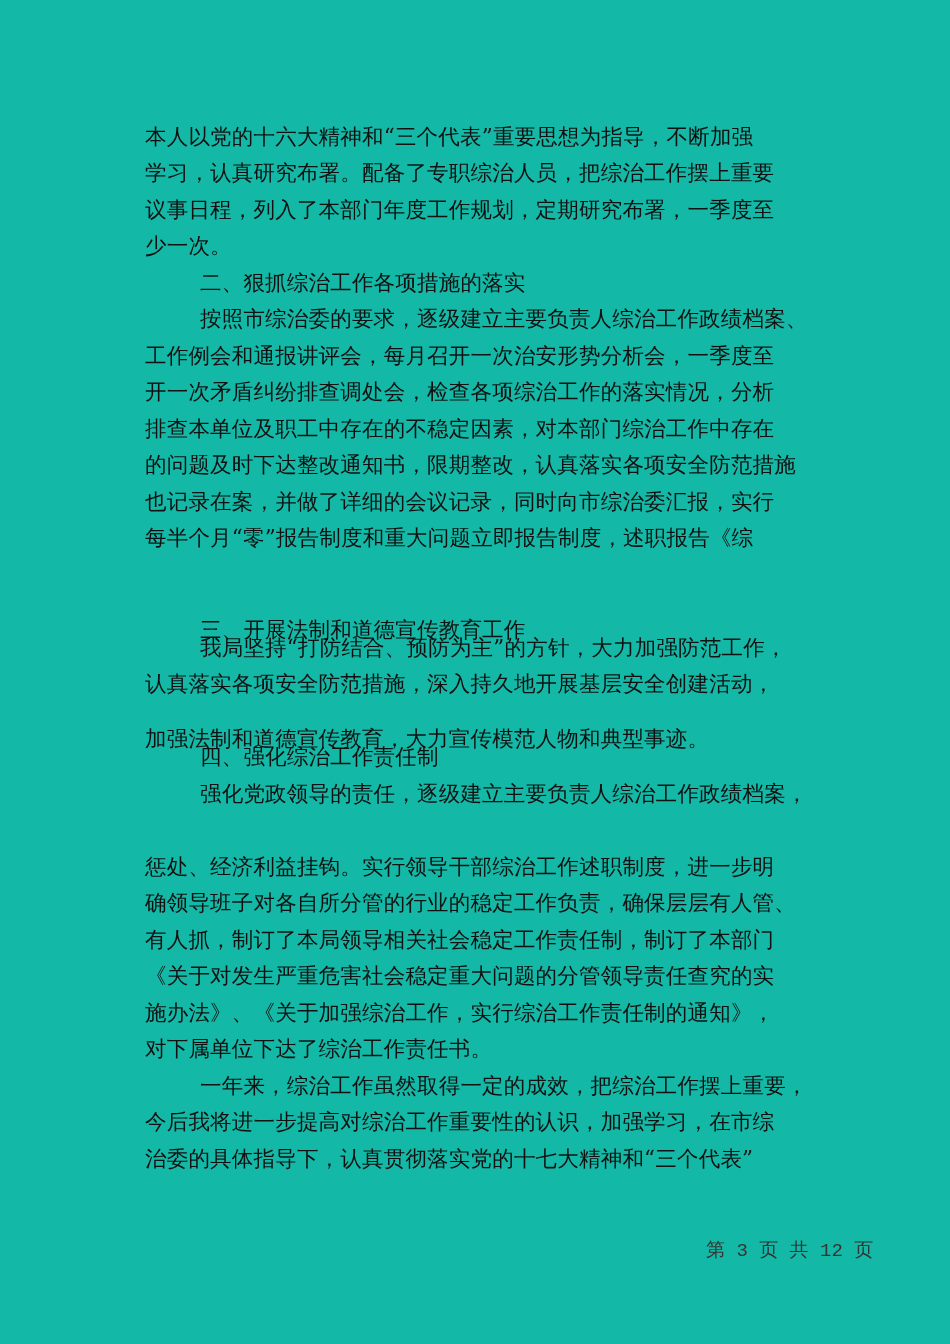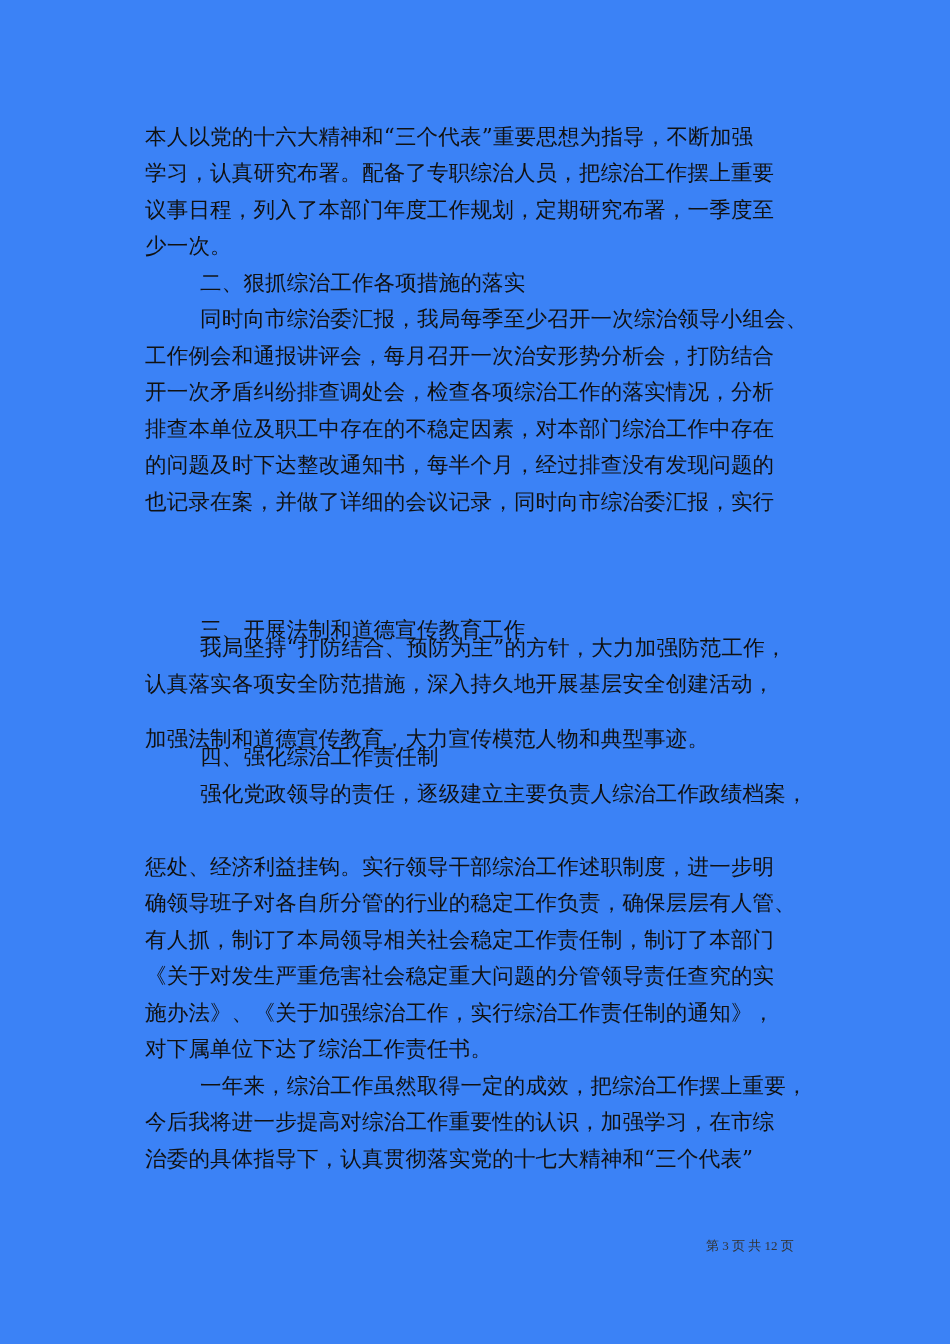--- a/index.html
+++ b/index.html
@@ -14,58 +14,59 @@
       overflow: hidden;
       font-family: "DejaVu Serif", "Liberation Serif", serif;
       color: #111111;
     }
     .page {
       position: absolute;
       left: 0;
       top: 0;
       width: 950px;
       height: 1344px;
-      background: #3b82f6;
+      background: #14b8a6;
     }
     .line {
       position: absolute;
       left: 145px;
       width: 680px;
       height: 30px;
       font-size: 21.5px;
       line-height: 30px;
       white-space: nowrap;
       letter-spacing: 0.2px;
     }
     .indent { left: 200px; }
     .footer {
       position: absolute;
       left: 706px;
       top: 1237px;
-      font-family: Liberation Serif, serif;
-      font-size: 13px;
+      font-family: Liberation Mono, monospace;
+      font-size: 19px;
       color: #333333;
       white-space: nowrap;
     }
   </style>
 </head>
 <body>
 
 <div class="page">
   <div class="line" style="top:122px">本人以党的十六大精神和“三个代表”重要思想为指导，不断加强</div>
   <div class="line" style="top:158px">学习，认真研究布署。配备了专职综治人员，把综治工作摆上重要</div>
   <div class="line" style="top:195px">议事日程，列入了本部门年度工作规划，定期研究布署，一季度至</div>
   <div class="line" style="top:231px">少一次。</div>
   <div class="line indent" style="top:268px">二、狠抓综治工作各项措施的落实</div>
-  <div class="line indent" style="top:304px">同时向市综治委汇报，我局每季至少召开一次综治领导小组会、</div>
-  <div class="line" style="top:341px">工作例会和通报讲评会，每月召开一次治安形势分析会，打防结合</div>
+  <div class="line indent" style="top:304px">按照市综治委的要求，逐级建立主要负责人综治工作政绩档案、</div>
+  <div class="line" style="top:341px">工作例会和通报讲评会，每月召开一次治安形势分析会，一季度至</div>
   <div class="line" style="top:377px">开一次矛盾纠纷排查调处会，检查各项综治工作的落实情况，分析</div>
   <div class="line" style="top:414px">排查本单位及职工中存在的不稳定因素，对本部门综治工作中存在</div>
-  <div class="line" style="top:450px">的问题及时下达整改通知书，每半个月，经过排查没有发现问题的</div>
+  <div class="line" style="top:450px">的问题及时下达整改通知书，限期整改，认真落实各项安全防范措施</div>
   <div class="line" style="top:487px">也记录在案，并做了详细的会议记录，同时向市综治委汇报，实行</div>
+  <div class="line" style="top:523px">每半个月“零”报告制度和重大问题立即报告制度，述职报告《综</div>
   <div class="line indent" style="top:615px">三、开展法制和道德宣传教育工作</div>
   <div class="line indent" style="top:633px">我局坚持“打防结合、预防为主”的方针，大力加强防范工作，</div>
   <div class="line" style="top:669px">认真落实各项安全防范措施，深入持久地开展基层安全创建活动，</div>
   <div class="line" style="top:724px">加强法制和道德宣传教育，大力宣传模范人物和典型事迹。</div>
   <div class="line indent" style="top:742px">四、强化综治工作责任制</div>
   <div class="line indent" style="top:779px">强化党政领导的责任，逐级建立主要负责人综治工作政绩档案，</div>
   <div class="line" style="top:852px">惩处、经济利益挂钩。实行领导干部综治工作述职制度，进一步明</div>
   <div class="line" style="top:925px">有人抓，制订了本局领导相关社会稳定工作责任制，制订了本部门</div>
   <div class="line" style="top:888px">确领导班子对各自所分管的行业的稳定工作负责，确保层层有人管、</div>
   <div class="line" style="top:961px">《关于对发生严重危害社会稳定重大问题的分管领导责任查究的实</div>

